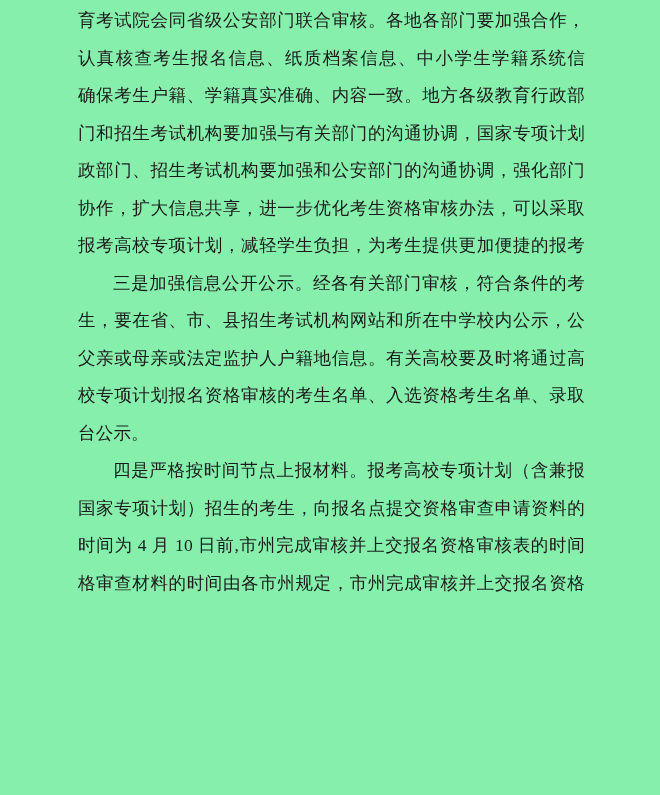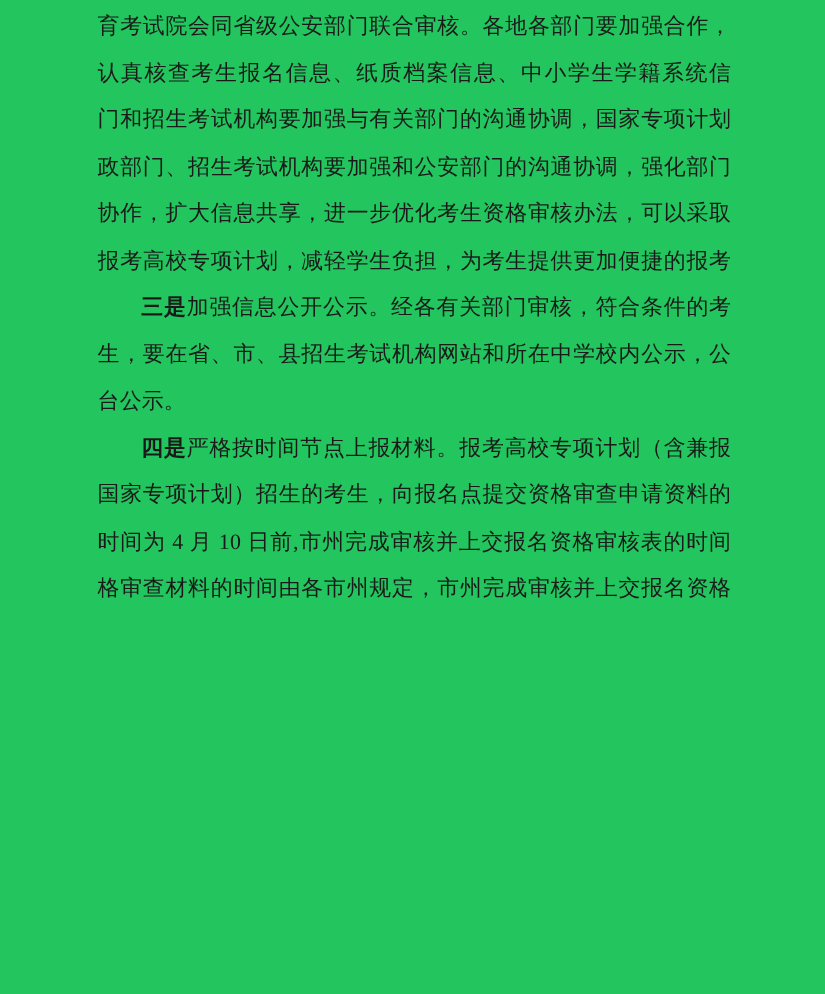--- a/index.html
+++ b/index.html
@@ -12,21 +12,21 @@
     height: 795px;
     overflow: hidden;
     font-family: "Liberation Serif", "DejaVu Serif", serif;
     color: #1a1a1a;
   }
   .page {
     box-sizing: border-box;
     width: 660px;
     height: 795px;
     padding: 2px 75px 0 78px;
-    background: #22c55e;
+    background: #86efac;
   }
   .doc-text {
     width: 507px;
   }
   .line {
     font-size: 17.5px;
     line-height: 37.5px;
     height: 37.5px;
     letter-spacing: 0.2px;
     white-space: normal;
@@ -34,35 +34,38 @@
   }
   .line.justify {
     text-align: justify;
     text-align-last: justify;
     text-justify: inter-character;
   }
   .line.indent {
     padding-left: 35px;
   }
   .lead-bold {
-    font-weight: bold;
+    font-weight: normal;
   }
 </style>
 </head>
 <body style="color: rgb(26, 26, 26); background: rgb(255, 255, 255);">
 
 <div class="page">
   <div class="doc-text">
       <div class="line justify">育考试院会同省级公安部门联合审核。各地各部门要加强合作，</div>
       <div class="line justify">认真核查考生报名信息、纸质档案信息、中小学生学籍系统信息，</div>
+      <div class="line justify">确保考生户籍、学籍真实准确、内容一致。地方各级教育行政部</div>
       <div class="line justify">门和招生考试机构要加强与有关部门的沟通协调，国家专项计划</div>
       <div class="line justify">政部门、招生考试机构要加强和公安部门的沟通协调，强化部门</div>
       <div class="line justify">协作，扩大信息共享，进一步优化考生资格审核办法，可以采取</div>
       <div class="line justify">报考高校专项计划，减轻学生负担，为考生提供更加便捷的报考服</div>
       <div class="line justify indent"><span class="lead-bold">三是</span>加强信息公开公示。经各有关部门审核，符合条件的考</div>
       <div class="line justify">生，要在省、市、县招生考试机构网站和所在中学校内公示，公</div>
+      <div class="line justify">父亲或母亲或法定监护人户籍地信息。有关高校要及时将通过高</div>
+      <div class="line justify">校专项计划报名资格审核的考生名单、入选资格考生名单、录取</div>
       <div class="line">台公示。</div>
       <div class="line justify indent"><span class="lead-bold">四是</span>严格按时间节点上报材料。报考高校专项计划（含兼报</div>
       <div class="line justify">国家专项计划）招生的考生，向报名点提交资格审查申请资料的</div>
       <div class="line justify">时间为 4 月 10 日前,市州完成审核并上交报名资格审核表的时间</div>
       <div class="line justify">格审查材料的时间由各市州规定，市州完成审核并上交报名资格</div>
     </div>
 </div>
 
 </body></html>

